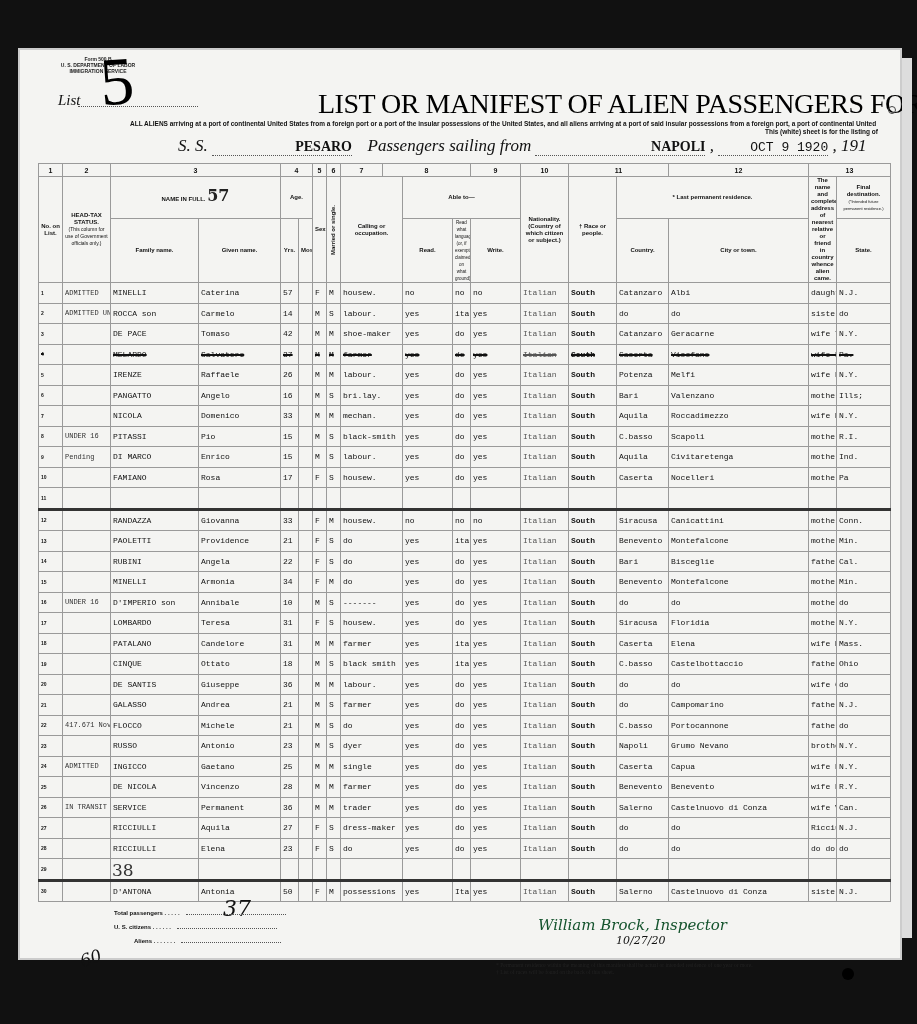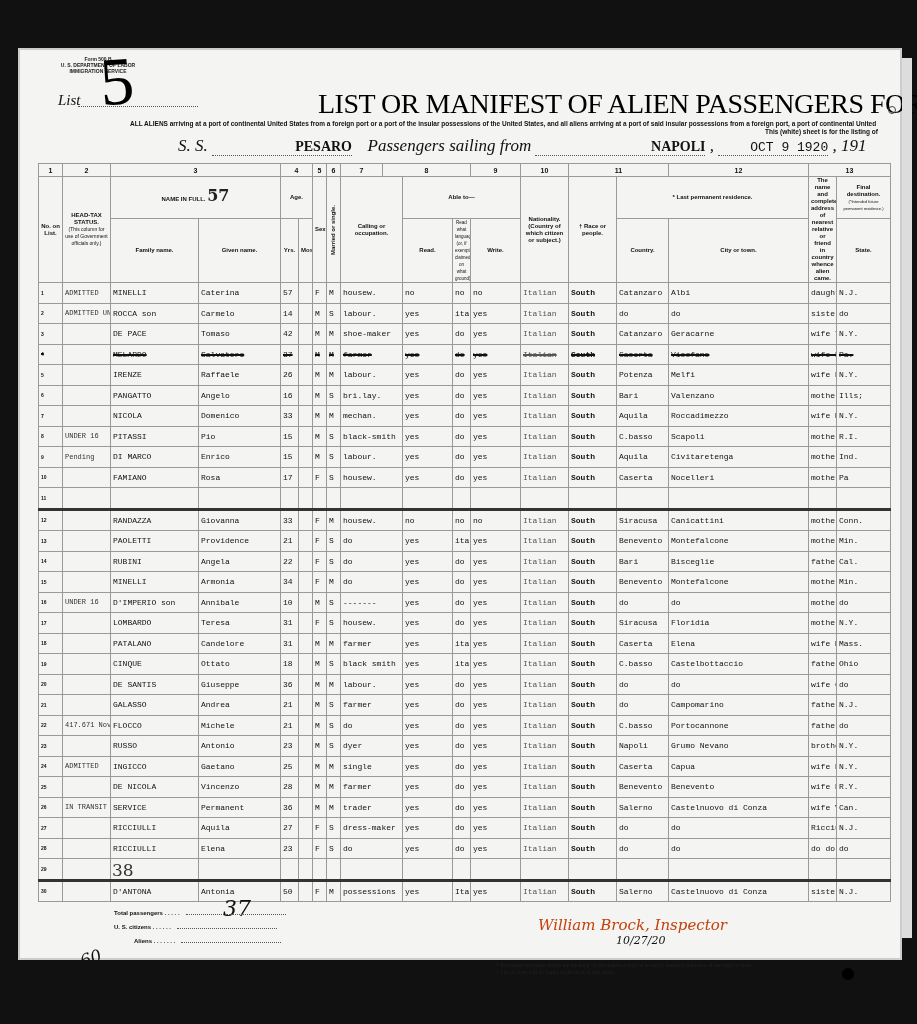--- a/index.html
+++ b/index.html
@@ -26,21 +26,21 @@
   td.nat{color:#555 !important;}
   td.race{font-weight:bold !important;}
   tr.struck td{text-decoration:line-through;text-decoration-thickness:2px;}
   tr.sep td{border-top:3px solid #333;}
   .hand{font-family:"DejaVu Serif",serif;font-style:italic;color:#222;font-size:9px;}
   .totals{position:absolute;left:96px;top:858px;font:bold 6px "Liberation Sans",sans-serif;line-height:14px;color:#111;}
   .totals span.line{display:inline-block;width:100px;border-bottom:1px dotted #555;margin-left:6px;}
   .hand-38{position:absolute;left:94px;top:812px;font:17px "DejaVu Serif",serif;color:#333;}
   .hand-60{position:absolute;left:62px;top:900px;font:italic 17px "DejaVu Serif",serif;color:#111;transform:rotate(-20deg);}
   .hand-total{position:absolute;left:205px;top:848px;font:italic 22px "DejaVu Serif",serif;color:#111;}
-  .signature{position:absolute;left:520px;top:868px;font:italic 15px "DejaVu Serif",serif;color:#c2410c;}
+  .signature{position:absolute;left:520px;top:868px;font:italic 15px "DejaVu Serif",serif;color:#14532d;}
   .sigdate{position:absolute;left:598px;top:886px;font:italic 11px "DejaVu Serif",serif;color:#111;}
   .footnote{position:absolute;left:478px;top:914px;font:5.5px "Liberation Serif",serif;color:#222;line-height:7px;}
   .punch{position:absolute;right:48px;top:920px;width:12px;height:12px;border-radius:50%;background:#000;}
   .punch2{position:absolute;right:6px;top:58px;width:6px;height:6px;border-radius:50%;border:1px solid #444;}
 </style>
 </head>
 <body>
 
 <div class="page">
   <div class="form-id">

